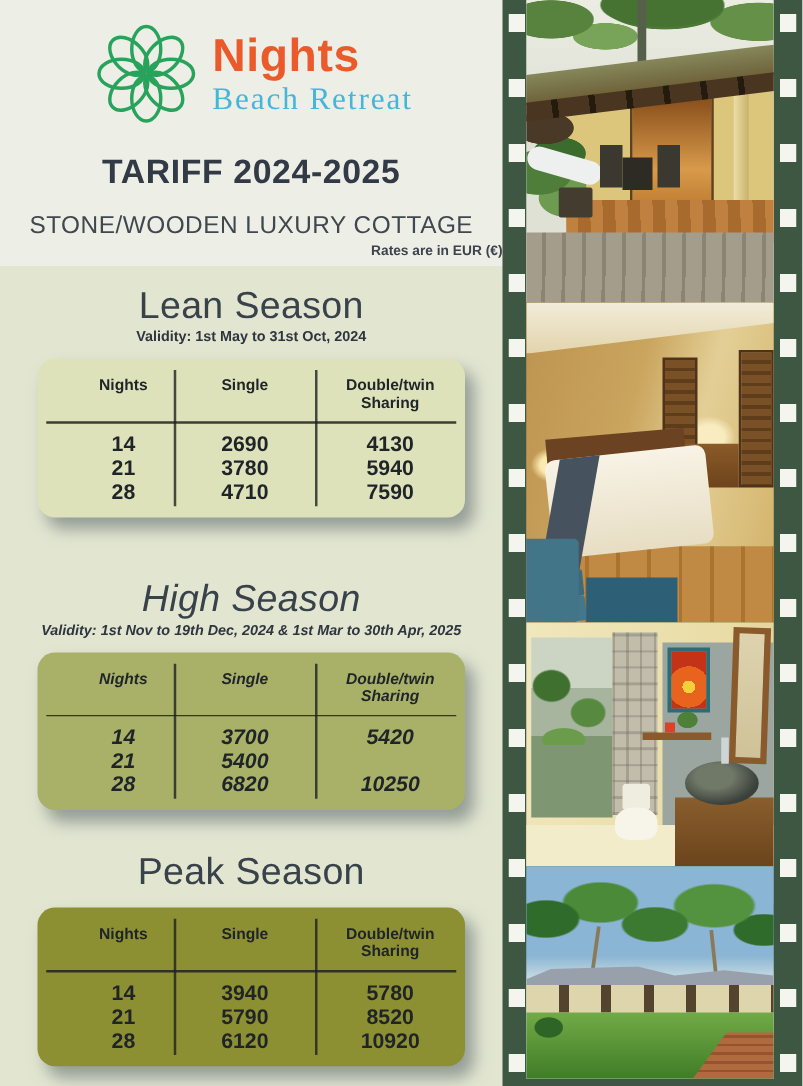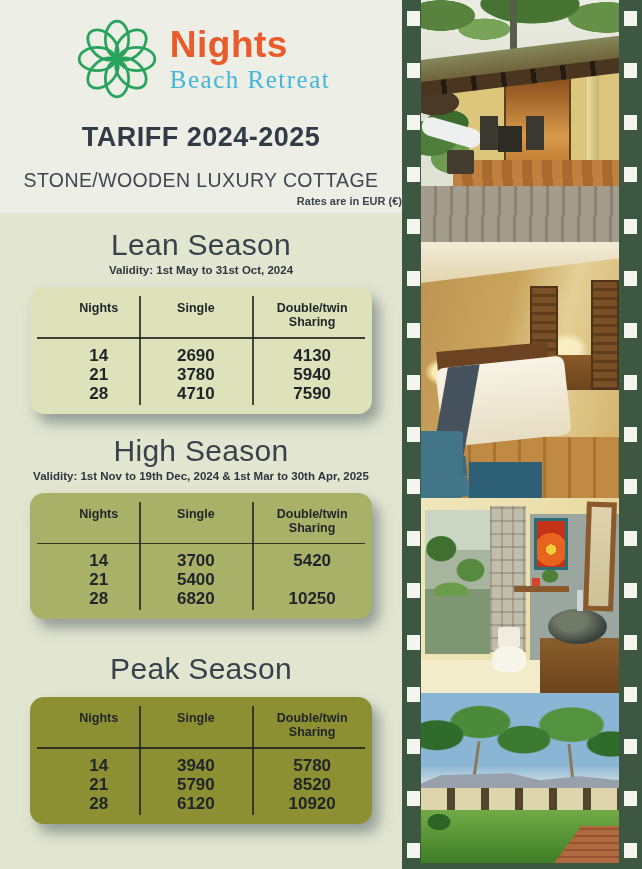--- a/index.html
+++ b/index.html
@@ -15,21 +15,21 @@
   .brand-text { display:flex; flex-direction:column; line-height:1; }
   .brand-name { font-size:37px; font-weight:700; color:#ea5a2b; letter-spacing:0.5px; }
   .brand-tagline { font-family:"Liberation Serif", serif; font-size:25px; color:#45b5d9; letter-spacing:1.5px; margin-top:4px; }
 
   .tariff-title { text-align:center; margin-top:20px; font-size:27px; font-weight:700; color:#323a46; letter-spacing:0.5px; }
   .subtitle { text-align:center; margin-top:16px; font-size:19.5px; font-weight:500; color:#40474e; letter-spacing:0.4px; }
   .rates-note { text-align:right; margin-top:3px; font-size:11px; font-weight:700; color:#3c434b; }
 
   .season { text-align:center; }
   .season.lean { margin-top:21px; }
-  .season.high { margin-top:20px; }
+  .season.high { margin-top:49px;font-style:italic; }
   .season.peak { margin-top:33px; }
   .season-title { font-size:30px; font-weight:500; color:#39424b; letter-spacing:0.3px; }
   .season-validity { font-size:11.5px; font-weight:700; color:#2e353e; margin-top:2px; }
 
   .table-card { position:relative; width:342px; margin:11px auto 0; border-radius:14px;
                 box-shadow:7px 9px 13px rgba(84,96,102,0.55); padding:11px 0 11px; text-align:left; }
   .vline { position:absolute; top:9px; bottom:9px; width:1.5px; background:rgba(30,34,30,0.8); }
   .vline.v1 { left:32%; } .vline.v2 { left:65%; }
   .hrule { height:1.5px; margin:0 7px; background:rgba(30,34,30,0.85); }
   .thead, .trow { display:flex; }

